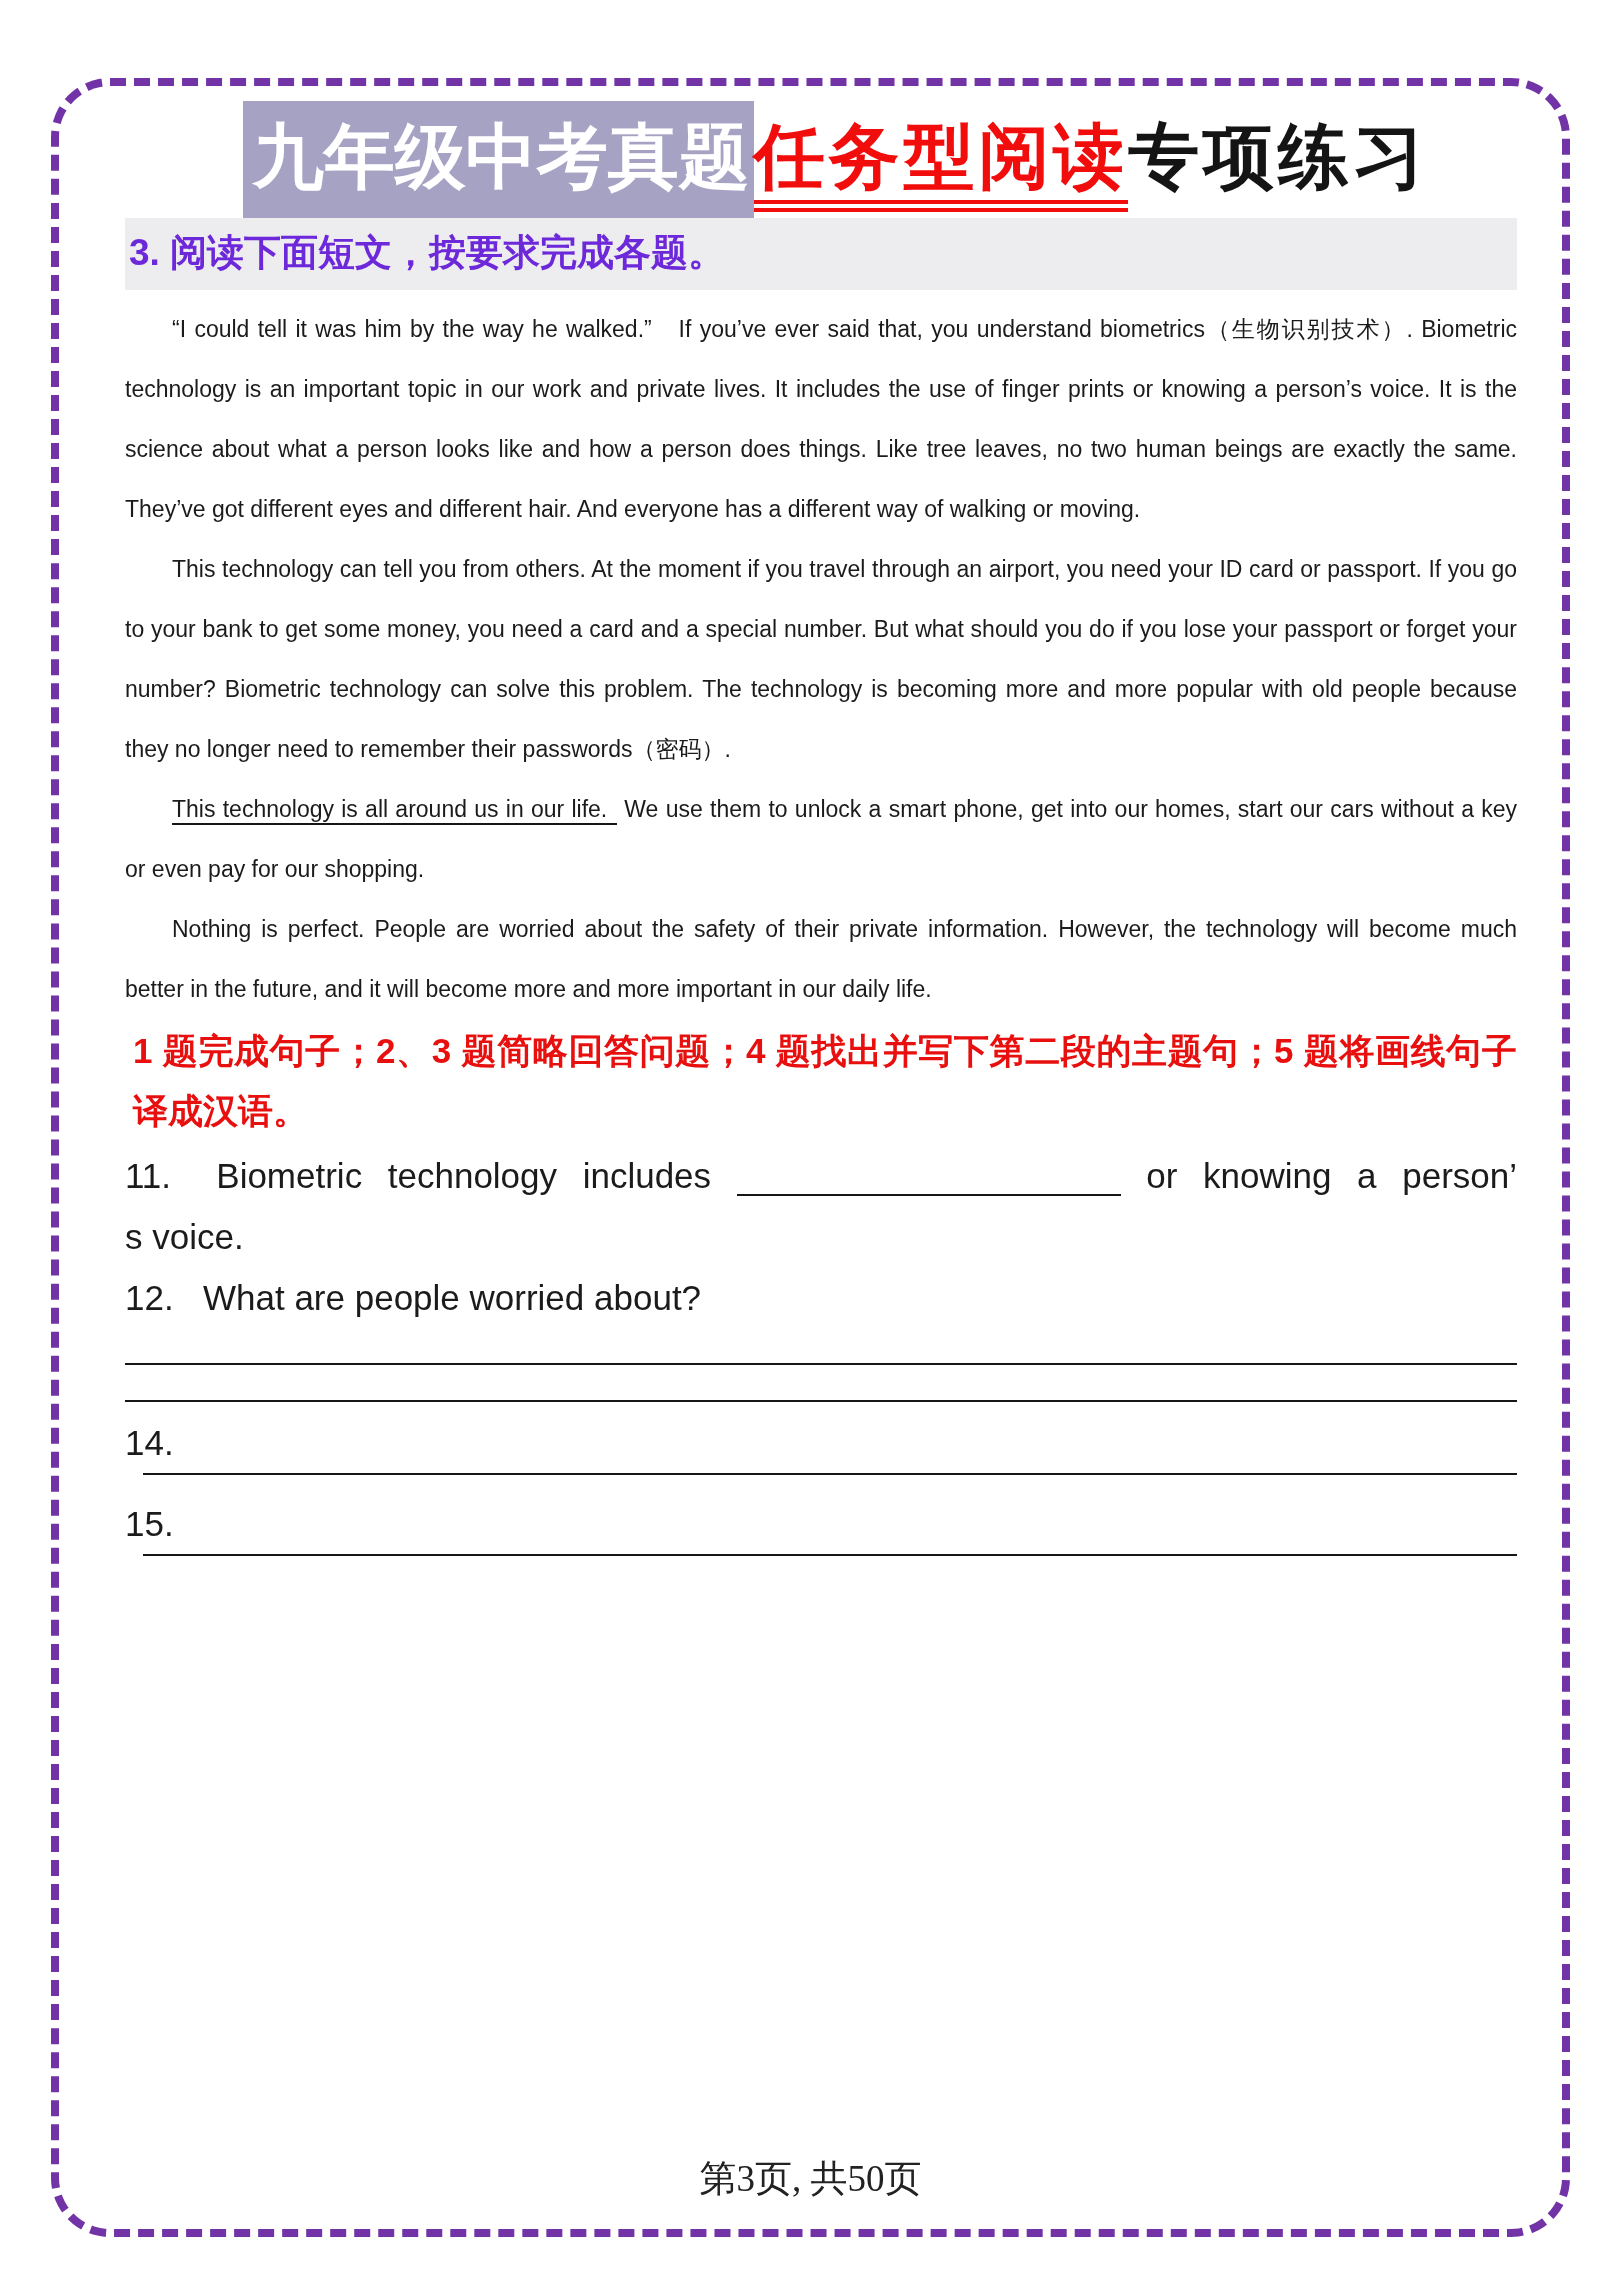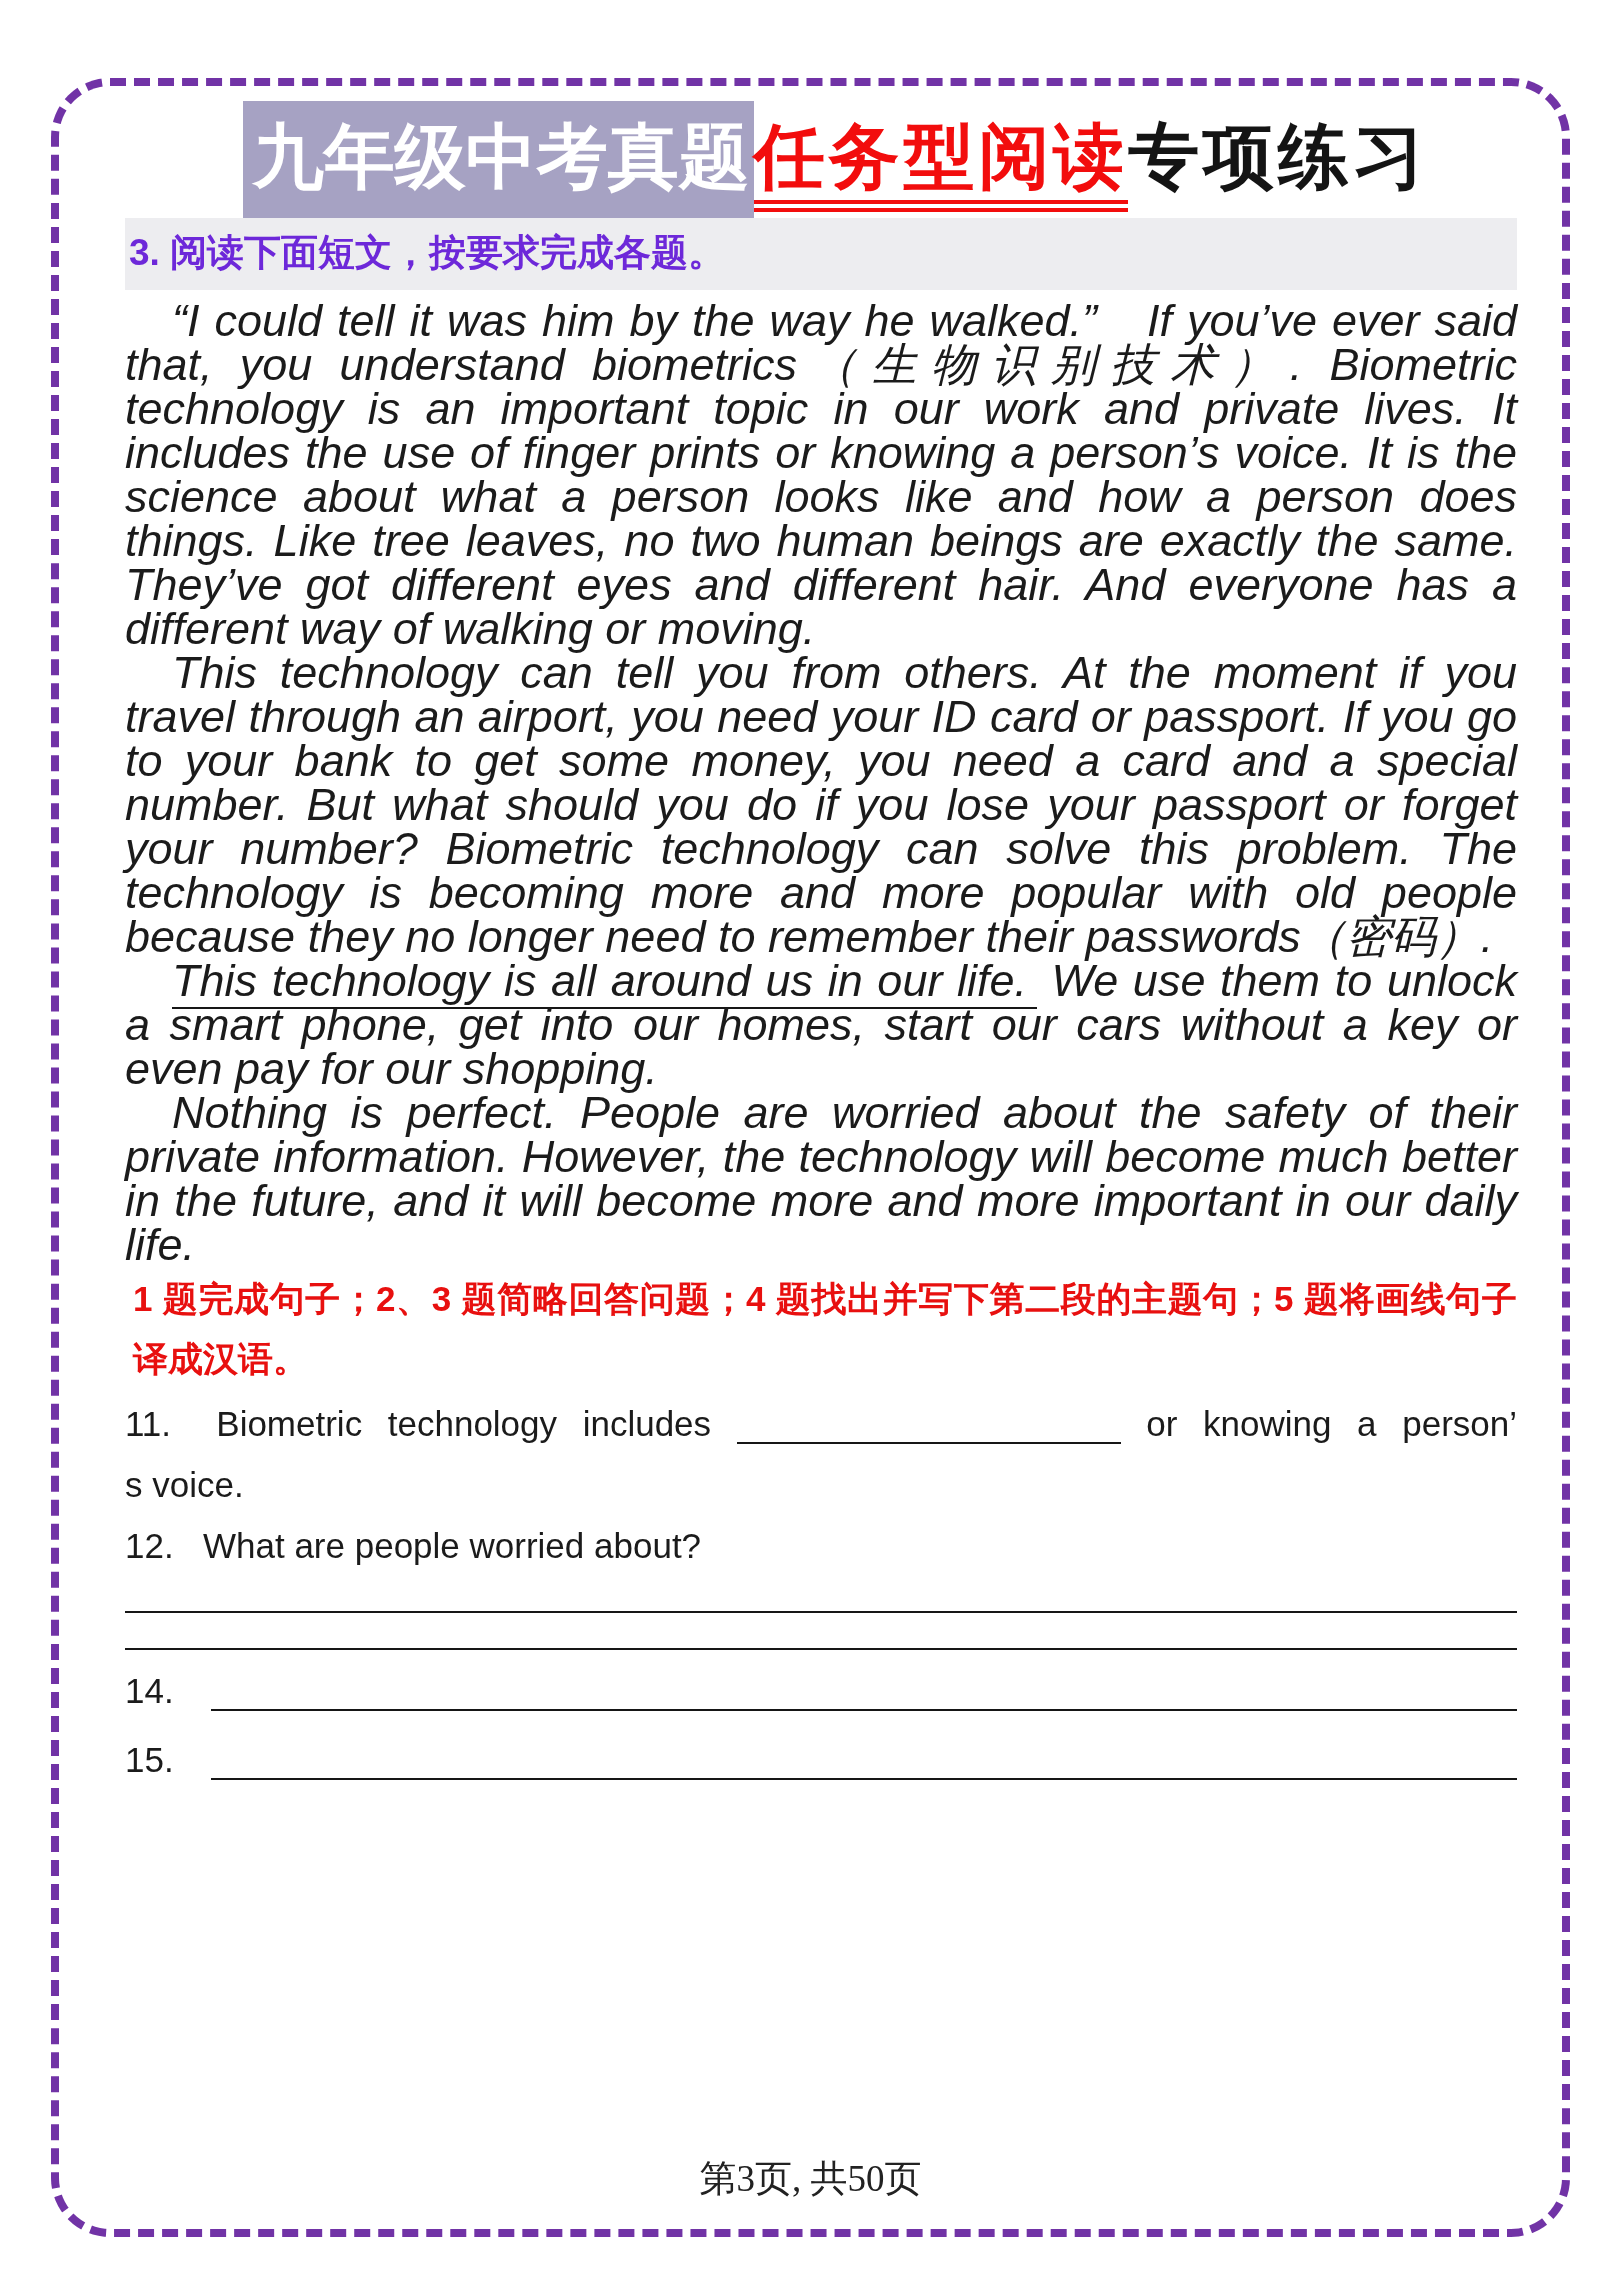--- a/index.html
+++ b/index.html
@@ -17,33 +17,33 @@
   .title { margin-left:118px; font-size:71px; font-weight:700; line-height:1.05; white-space:nowrap; }
   .t-hl   { background:#a6a2c3; color:#ffffff; padding:15.7px 3.9px 21.6px 9.8px; }
   .t-red  { color:#f20d0d; border-bottom:12.7px double #f20d0d; padding-bottom:3.9px; letter-spacing:3.9px; }
   .t-black{ color:#141414; letter-spacing:3.9px; }
 
   .heading {
     margin-top:23.5px; background:#ededf0; font-size:37px; font-weight:700;
     color:#6d28d9; padding:9.8px 9.8px 11.8px 3.9px;
   }
 
-  .passage p { margin:0; font-size:45px; line-height:44px; text-align:justify; text-indent:47px;font-style:italic; }
+  .passage p { margin:0; font-size:23px; line-height:60px; text-align:justify; text-indent:47px; }
   .passage p.first { margin-top:9.8px; }
   .ul-sentence { border-bottom:2.9px solid #161616; padding-bottom:1px; padding-right:9.8px; }
 
   .instructions { margin:2px 0 0 8px; font-size:35px; font-weight:700; color:#e8100f; line-height:60px; text-align:justify; }
 
   .q { font-size:35px; line-height:61px; }
   .qnum { margin-right:19.6px; }
   .q11-line { text-align:justify; text-align-last:justify; margin-top:3.9px; }
   .blank { display:inline-block; width:384px; border-bottom:2.9px solid #161616; vertical-align:-7.8px; }
   .answer-rule { border-bottom:2.9px solid #161616; margin-top:35px; margin-bottom:9.8px; }
   .q13 { text-align:justify; margin-top:3.9px; }
-  .qrow { display:flex; margin-top:7.8px; }
+  .qrow { display:flex; margin-top:7.8px;flex-direction:column; }
   .fill { flex:1 1 auto; margin-left:17.6px; border-bottom:2.9px solid #161616; margin-bottom:9.8px; }
 
   .footer {
     position:absolute; left:0; right:0; bottom:78px; text-align:center;
     font-family:"Liberation Serif","DejaVu Serif",serif; font-size:37px; color:#222;
   }
 </style>
 </head>
 <body>
 

